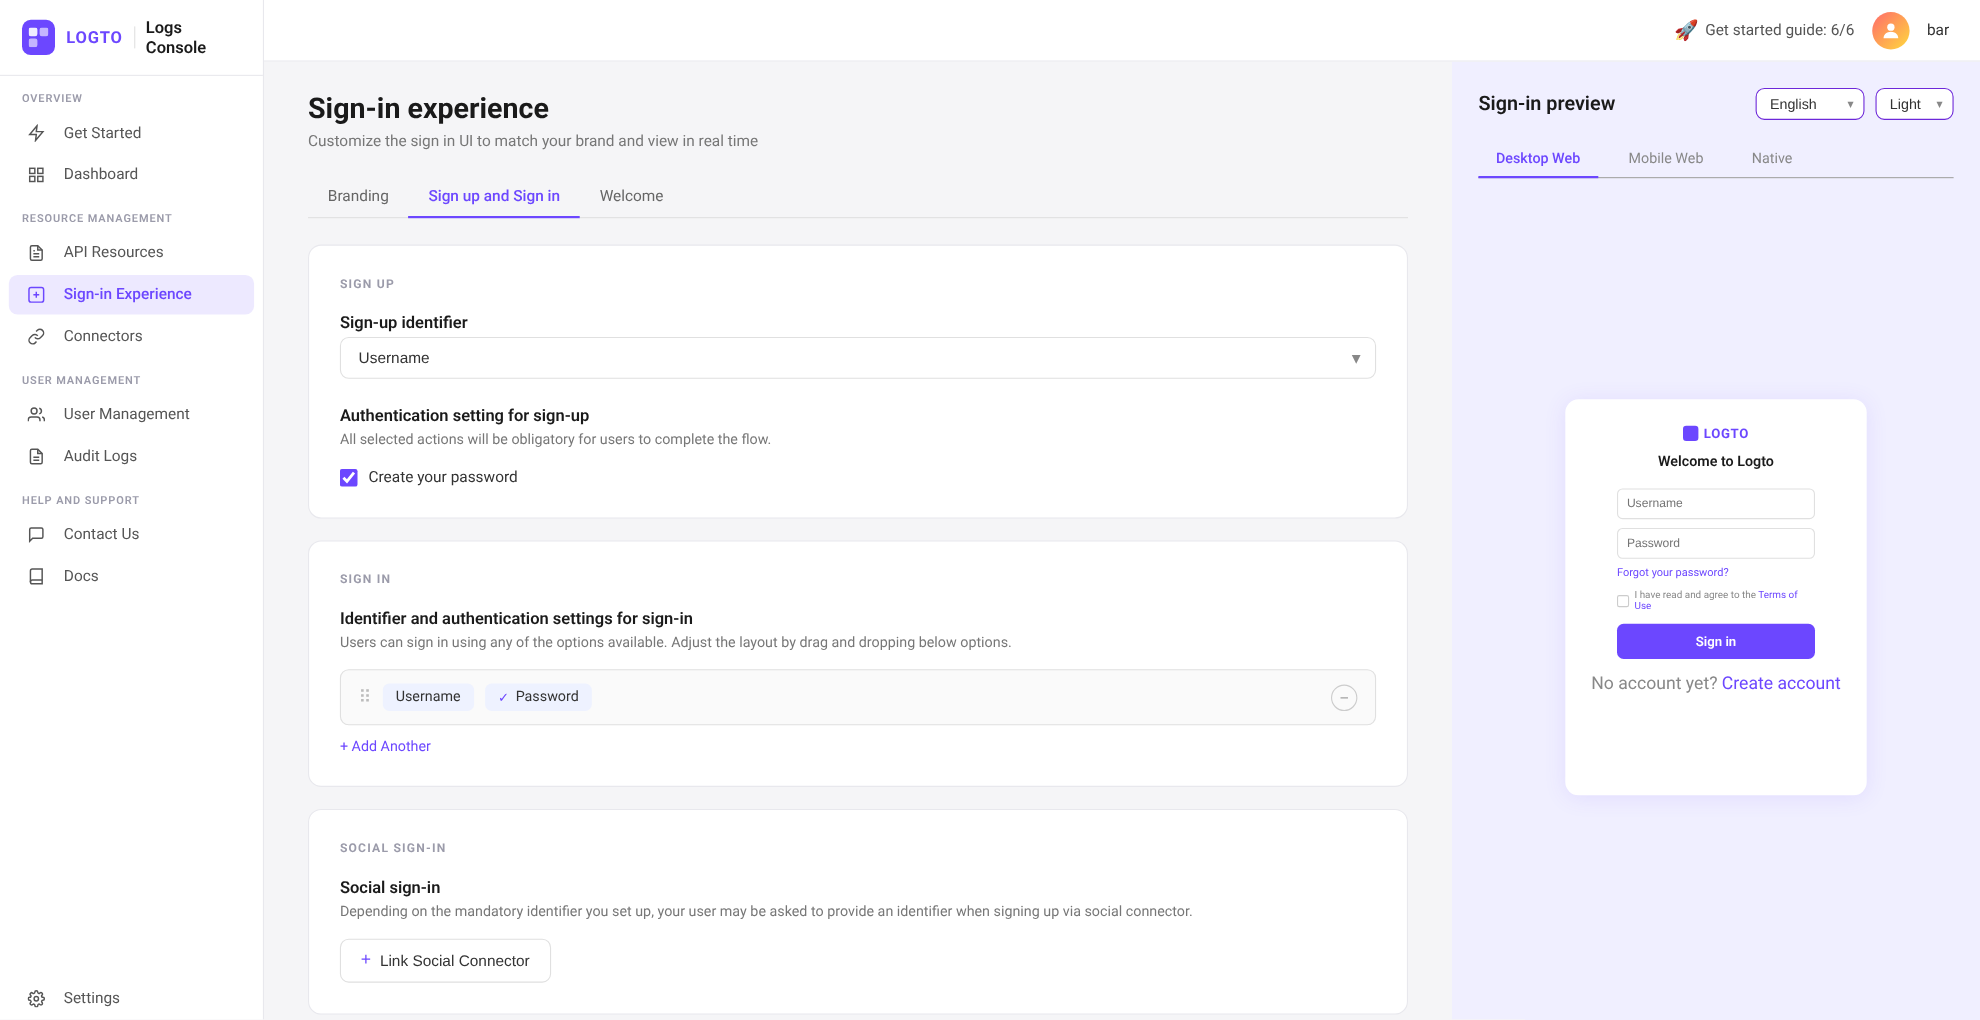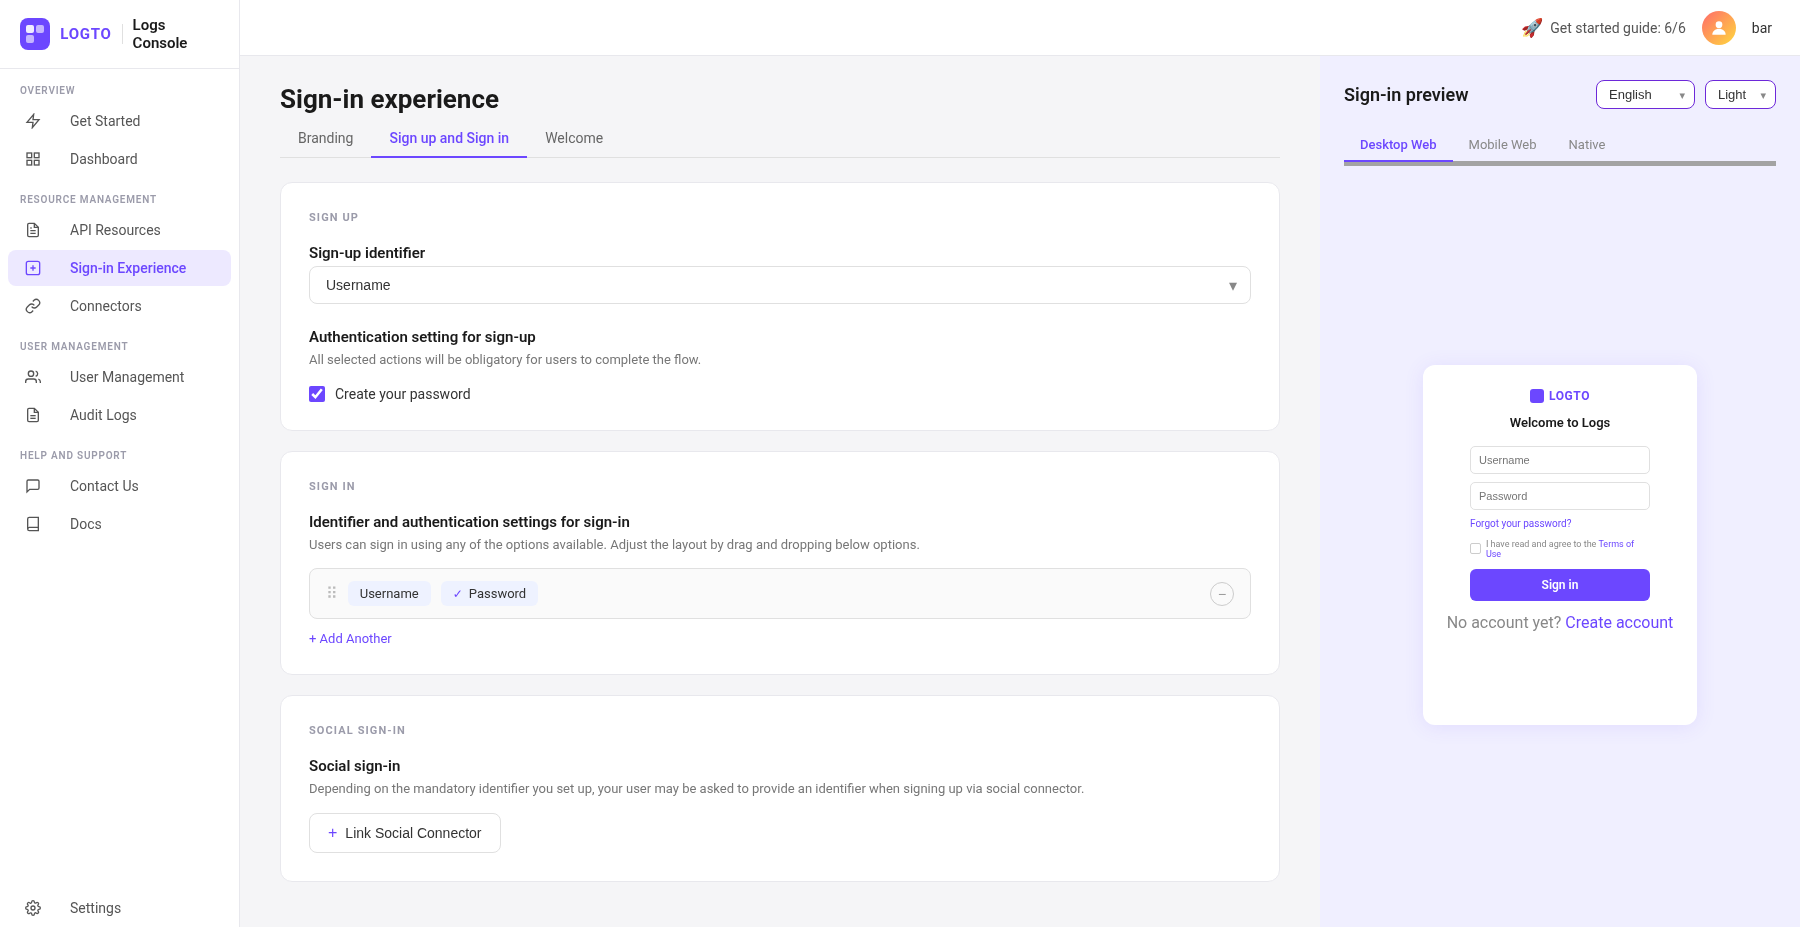--- a/index.html
+++ b/index.html
@@ -55,21 +55,21 @@
       font-size: 10px;
       font-weight: 600;
       color: #9b9baa;
       letter-spacing: 0.08em;
       text-transform: uppercase;
       padding: 16px 20px 6px;
     }
     .sidebar-item {
       display: flex;
       align-items: center;
-      gap: 28px;
+      gap: 16px;
       padding: 9px 16px;
       cursor: pointer;
       border-radius: 8px;
       margin: 1px 8px;
       color: #555;
       font-size: 14px;
       text-decoration: none;
     }
     .sidebar-item.active {
       background: #ede9ff;
@@ -354,22 +354,22 @@
       right: 10px;
       top: 50%;
       transform: translateY(-50%);
       color: #888;
       pointer-events: none;
       font-size: 11px;
     }
 
     .preview-tabs {
       display: flex;
-      gap: 0;
-      border-bottom: 5px solid #a3a3a3;
+      gap: 12px;
+      border-bottom: 1px solid #a3a3a3;
       margin-bottom: 20px;
     }
     .preview-tab {
       padding: 8px 16px;
       font-size: 13px;
       color: #888;
       cursor: pointer;
       border-bottom: 2px solid transparent;
       margin-bottom: -1px;
     }
@@ -612,20 +612,21 @@
           <path d="M4 20c0-4 3.6-7 8-7s8 3 8 7"></path>
         </svg>
     </div>
     <span class="topbar-username">bar</span>
   </div>
 
   <div class="content-area">
 
     <div class="page-content">
       <h1 class="page-title">Sign-in experience</h1>
+      <p class="page-subtitle">Customize the sign in UI to match your brand and view in real time</p>
 
       <div class="tabs">
         <div class="tab">
           <span>Branding</span>
         </div>
         <div class="tab active">
           <span>Sign up and Sign in</span>
         </div>
         <div class="tab">
           <span>Welcome</span>
@@ -713,21 +714,21 @@
           <span>Native</span>
         </div>
       </div>
 
       <div style="display:flex;justify-content:center;align-items:center;flex:1;">
         <div class="mock-browser">
           <div class="mock-logo">
             <div class="mock-logo-icon"></div>
             <span class="mock-logo-text">LOGTO</span>
           </div>
-          <div class="mock-welcome">Welcome to Logs</div>
+          <div class="mock-welcome">Welcome to Logto</div>
           <input class="mock-input" type="text" placeholder="Username" style="">
           <input class="mock-input" type="password" placeholder="Password" style="">
           <div class="mock-forgot">Forgot your password?</div>
           <div class="mock-terms">
             <div class="mock-terms-check"></div>
             <span class="mock-terms-text">
               I have read and agree to the <a href="#">Terms of Use</a>
             </span>
           </div>
           <div class="mock-btn">Sign in</div>

